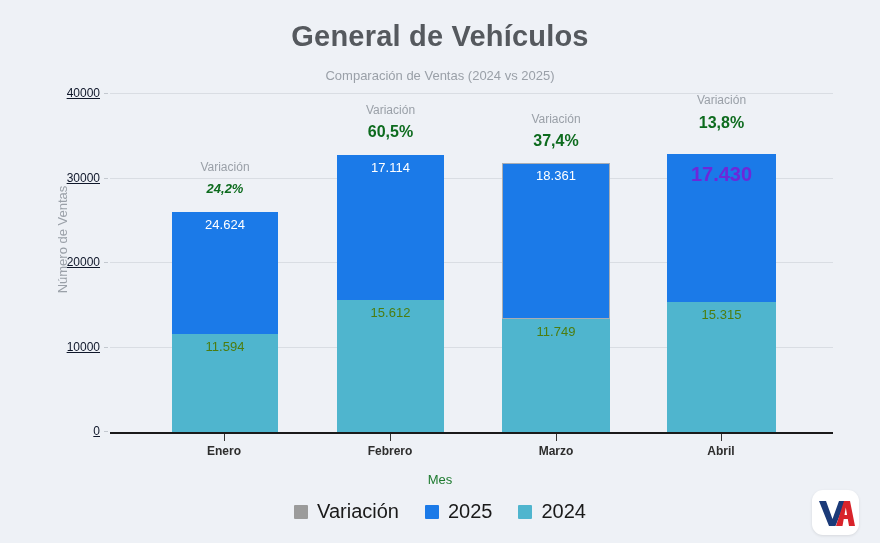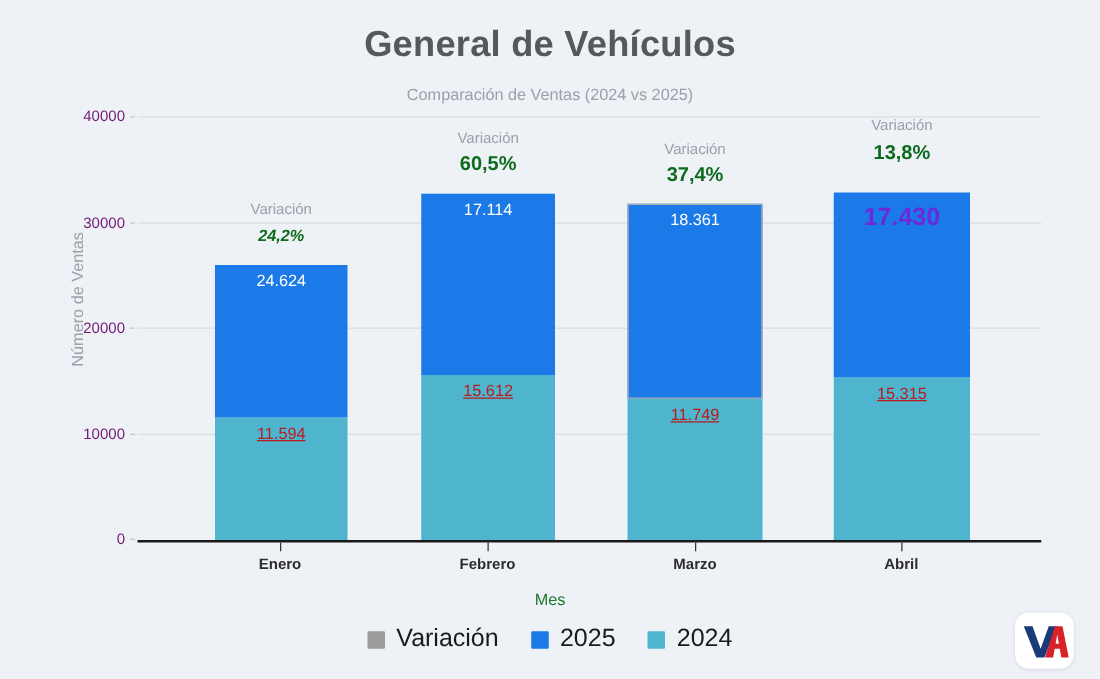--- a/index.html
+++ b/index.html
@@ -64,23 +64,24 @@
     width: 723px;
     height: 2px;
     background: #1a1a1a;
   }
 
   
   .ytick {
     position: absolute;
     right: 884px; 
     font-size: 12px;
-    color: #701a75;
+    color: #0f172a;
     text-align: right;
     white-space: nowrap;
+    text-decoration: underline;
   }
   .ytick-mark {
     position: absolute;
     width: 4px;
     height: 1px;
     background: #c3c8cf;
   }
   .ylabel {
     position: absolute;
     left: -18px;
@@ -129,21 +130,21 @@
   .bar-2025 { background: #1b7ae8; }
   .bar-2025.bordered { border: 1px solid #a8adb4; }
 
   .bar-value {
     position: absolute;
     text-align: center;
     white-space: nowrap;
     font-size: 13px;
   }
   .v-2025 { color: #ffffff; }
-  .v-2024 { color: #b91c1c; text-decoration: underline; }
+  .v-2024 { color: #4d7c0f; }
   .v-highlight {
     font-size: 20px;
     font-weight: bold;
     color: #6d28d9;
   }
 
   
   .var-caption {
     position: absolute;
     text-align: center;

